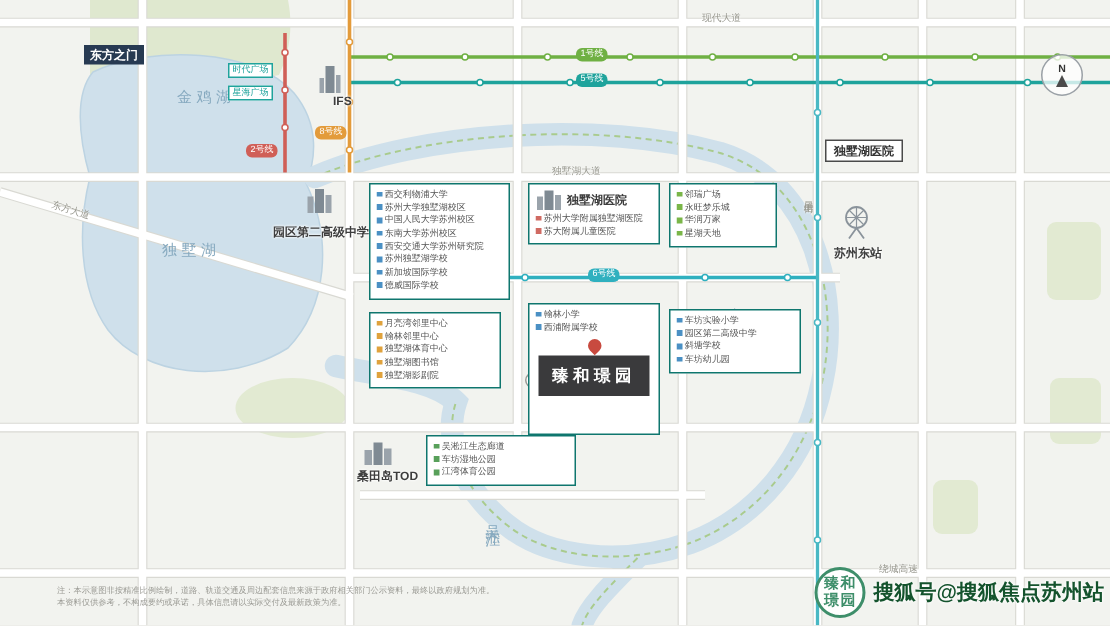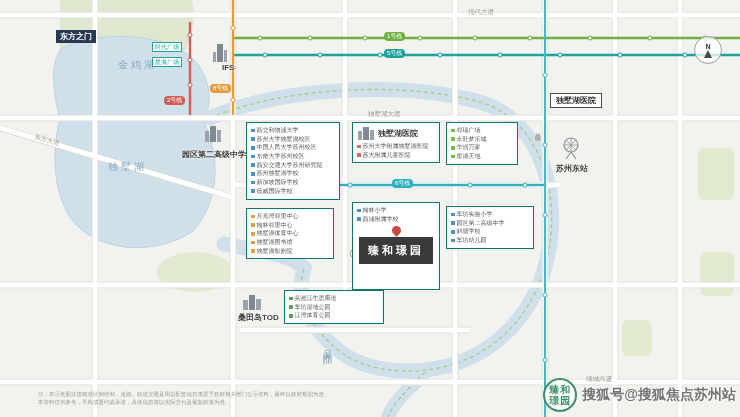--- a/index.html
+++ b/index.html
@@ -62,21 +62,21 @@
       border-right:4px solid transparent;border-bottom:8px solid #4a4a4a;}
 
   
   .watermark{position:absolute;z-index:6;right:4px;bottom:5px;display:flex;
       align-items:center;gap:5px;}
   .badge{width:34px;height:34px;border-radius:50%;border:2px solid #3e8e6a;
       color:#3e8e6a;background:rgba(255,255,255,.9);display:flex;align-items:center;
       justify-content:center;box-sizing:border-box;}
   .badge span{display:block;width:24px;font-size:10px;font-weight:bold;
       line-height:1.1;text-align:center;letter-spacing:1px;}
-  .account{font-size:14px;font-weight:bold;color:#737373;
+  .account{font-size:14px;font-weight:bold;color:#14532d;
       text-shadow:0 0 2px #fff,0 0 3px #fff;white-space:nowrap;}
 
   .notes{position:absolute;z-index:2;left:38px;top:390px;width:430px;}
   .notes div{font-size:5.5px;color:#9a9a94;line-height:1.5;white-space:nowrap;overflow:hidden;}
 </style>
 </head>
 <body>
 
 <div class="stage">
 

